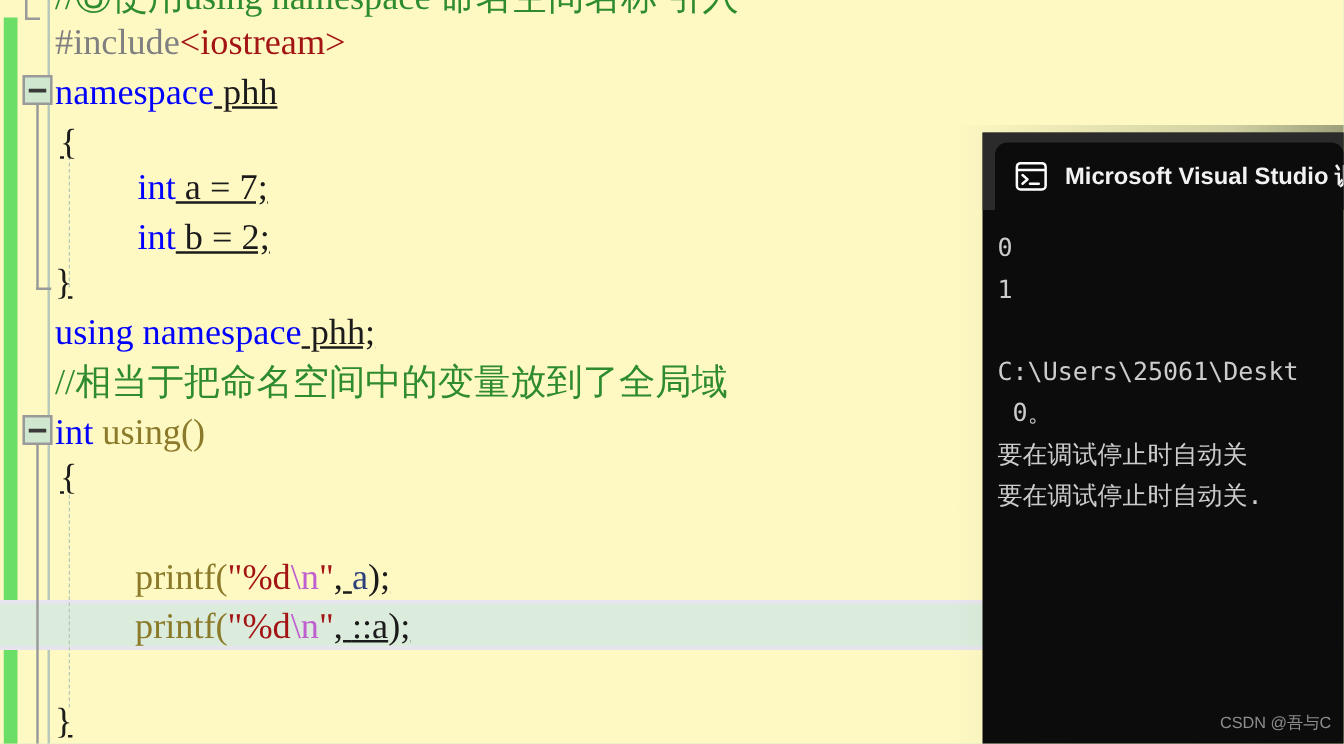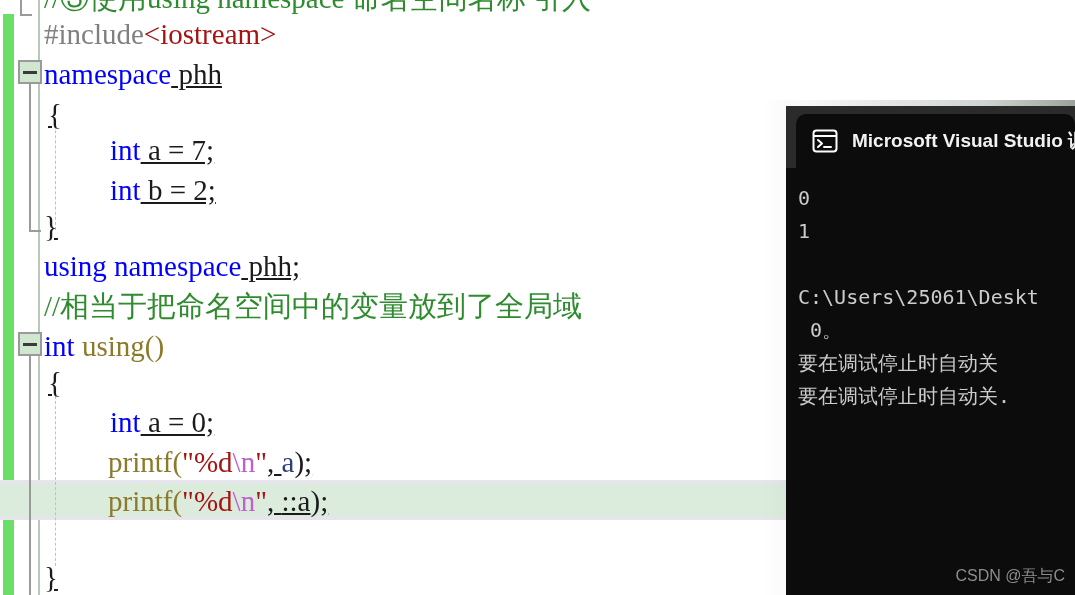--- a/index.html
+++ b/index.html
@@ -6,21 +6,21 @@
   body{
     width:1075px;height:595px;overflow:hidden;
     background:#cfe6cf;
     font-family:"Liberation Serif", serif;
   }
   #root{position:relative;width:1075px;height:595px;overflow:hidden;}
 
   
   .editor{
     position:absolute;left:0;top:0;width:1075px;height:595px;
-    background:#ffffff;
+    background:#fef9c3;
   }
   .change-strip{
     position:absolute;left:3px;top:14px;width:11px;height:581px;
     background:#6ade66;
   }
   .gutter-sep{
     position:absolute;left:38px;top:0;width:2px;height:595px;
     background:#b9c9b9;
   }
   .code-layer{
@@ -107,21 +107,21 @@
     font-family:"Liberation Sans", sans-serif;
     font-size:19px;font-weight:bold;white-space:nowrap;
   }
   .con-body{
     position:absolute;left:0;top:62px;width:289px;height:427px;
     color:#cccccc;font-size:20px;line-height:33px;white-space:pre;
   }
   .con-line{position:absolute;left:12px;white-space:pre;}
   .watermark{
     position:absolute;right:10px;bottom:8px;
-    color:#8d8d8d;font-family:"Liberation Sans", sans-serif;font-size:16px;
+    color:#8d8d8d;font-family:"Liberation Sans", sans-serif;font-size:13px;
     white-space:nowrap;
   }
 </style>
 </head>
 <body>
 
 <div id="root">
 
   <div class="editor">
 
@@ -182,23 +182,20 @@
       </div>
 
       <div class="line" style="top:326px;">
         <span class="txt"><span class="kw">int</span><span class="fn"> using()</span></span>
       </div>
 
       <div class="line" style="top:362px;">
         <span class="txt plain" style="left:48px;">{</span>
       </div>
 
-      <div class="line" style="top:402px;">
-        <span class="txt" style="left:110px;"><span class="kw">int</span><span class="plain"> a = 0;</span></span>
-      </div>
 
       <div class="line" style="top:442px;">
         <span class="txt" style="left:108px;"><span class="fn">printf(</span><span class="str">"%d</span><span class="esc">\n</span><span class="str">"</span><span class="plain">, </span><span class="var">a</span><span class="plain">);</span></span>
       </div>
 
       <div class="line" style="top:481px;">
         <span class="txt" style="left:108px;"><span class="fn">printf(</span><span class="str">"%d</span><span class="esc">\n</span><span class="str">"</span><span class="plain">, </span><span class="plain">::a</span><span class="plain">);</span></span>
       </div>
 
 

